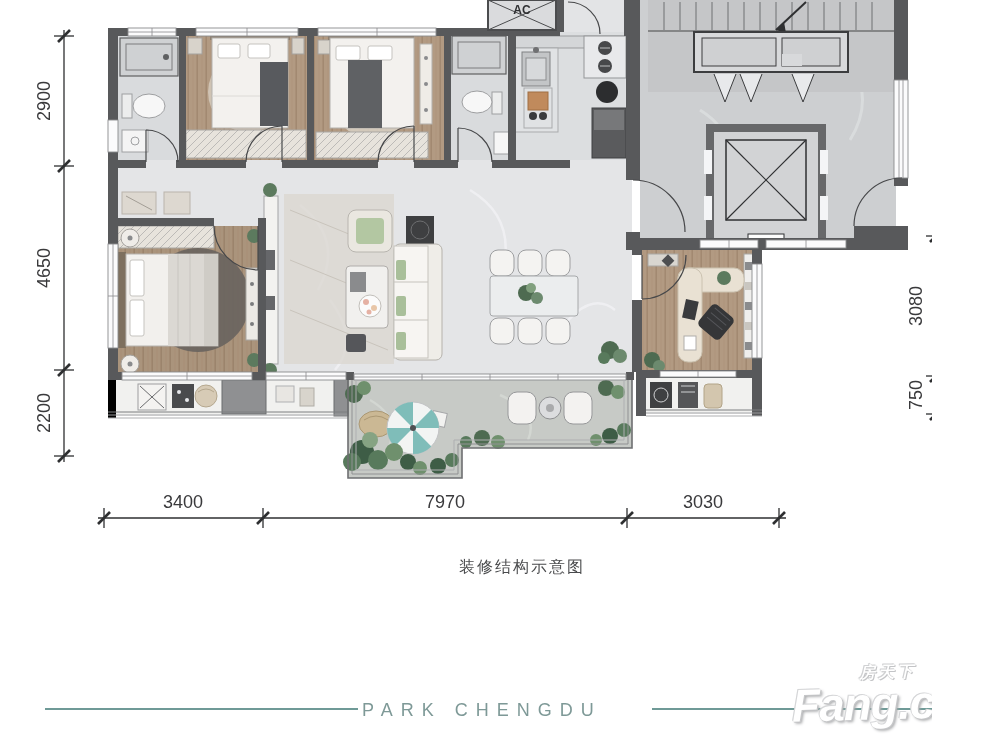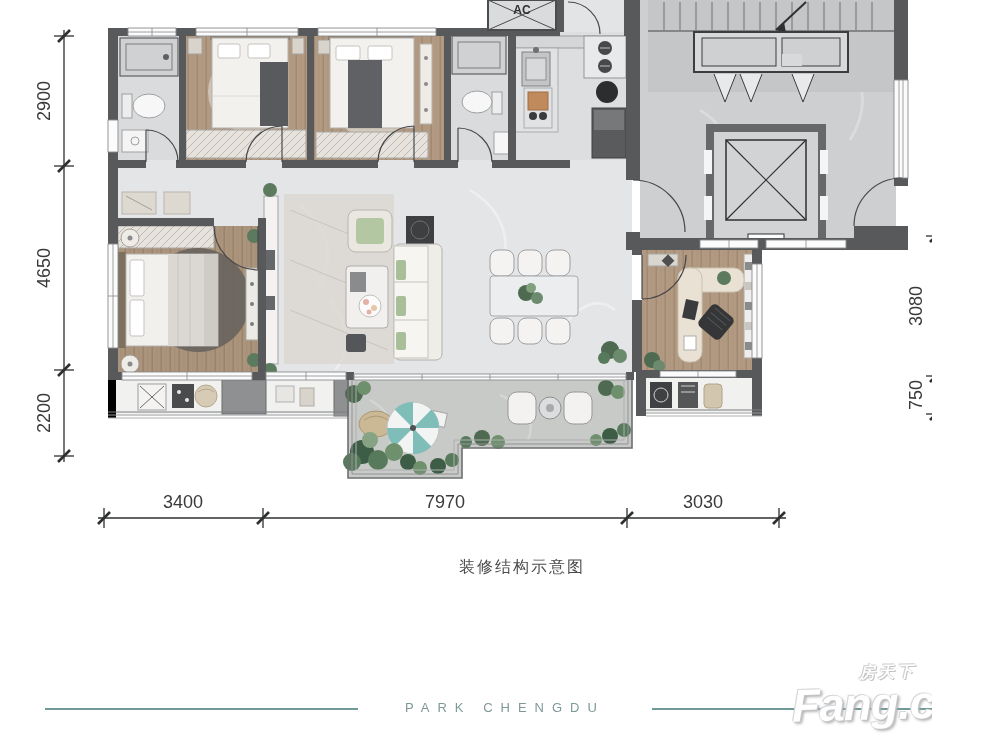--- a/index.html
+++ b/index.html
@@ -3,22 +3,22 @@
 <meta charset="utf-8">
 <style>
   html,body{margin:0;padding:0;background:#ffffff;}
   #stage{position:relative;width:888px;height:750px;background:#ffffff;overflow:hidden;
          font-family:"Liberation Sans",sans-serif;padding-left:44px;}
   #plan-svg{position:absolute;left:0;top:0;}
   .dim-text{fill:#3a3a3c;font-size:18px;font-family:"Liberation Sans",sans-serif;}
   .caption{fill:#4a4b4d;font-size:16px;letter-spacing:2px;font-family:"Liberation Sans",sans-serif;}
   .ac-text{fill:#2f3032;font-size:12px;font-weight:bold;font-family:"Liberation Sans",sans-serif;}
   .brand-line{position:absolute;top:708px;height:2px;background:#6f9a97;}
-  .brand-text{position:absolute;top:700px;left:362px;width:286px;text-align:center;
-              color:#7e9997;font-size:13px;letter-spacing:8px;white-space:nowrap;}
+  .brand-text{position:absolute;top:700px;left:362px;width:286px;
+              color:#7e9997;font-size:18px;letter-spacing:8px;white-space:nowrap;}
   .fang{position:absolute;left:792px;top:664px;width:205px;height:85px;transform:rotate(-1.5deg);}
   .fang-en{position:absolute;left:0;top:12px;font-size:46px;font-weight:bold;font-style:italic;
            color:#ffffff;letter-spacing:-1px;
            text-shadow:0 0 1px #b9babc,1px 1px 0 #c6c7c9,-1px -1px 0 #d8d9db,2px 2px 3px #a9aaac;}
   .fang-cn{position:absolute;left:68px;top:-2px;font-size:16px;font-weight:bold;font-style:italic;
            color:#ffffff;letter-spacing:3px;
            text-shadow:0 0 1px #b0b1b3,1px 1px 0 #c6c7c9,-1px -1px 0 #d4d5d7;}
 </style>
 </head>
 <body>

